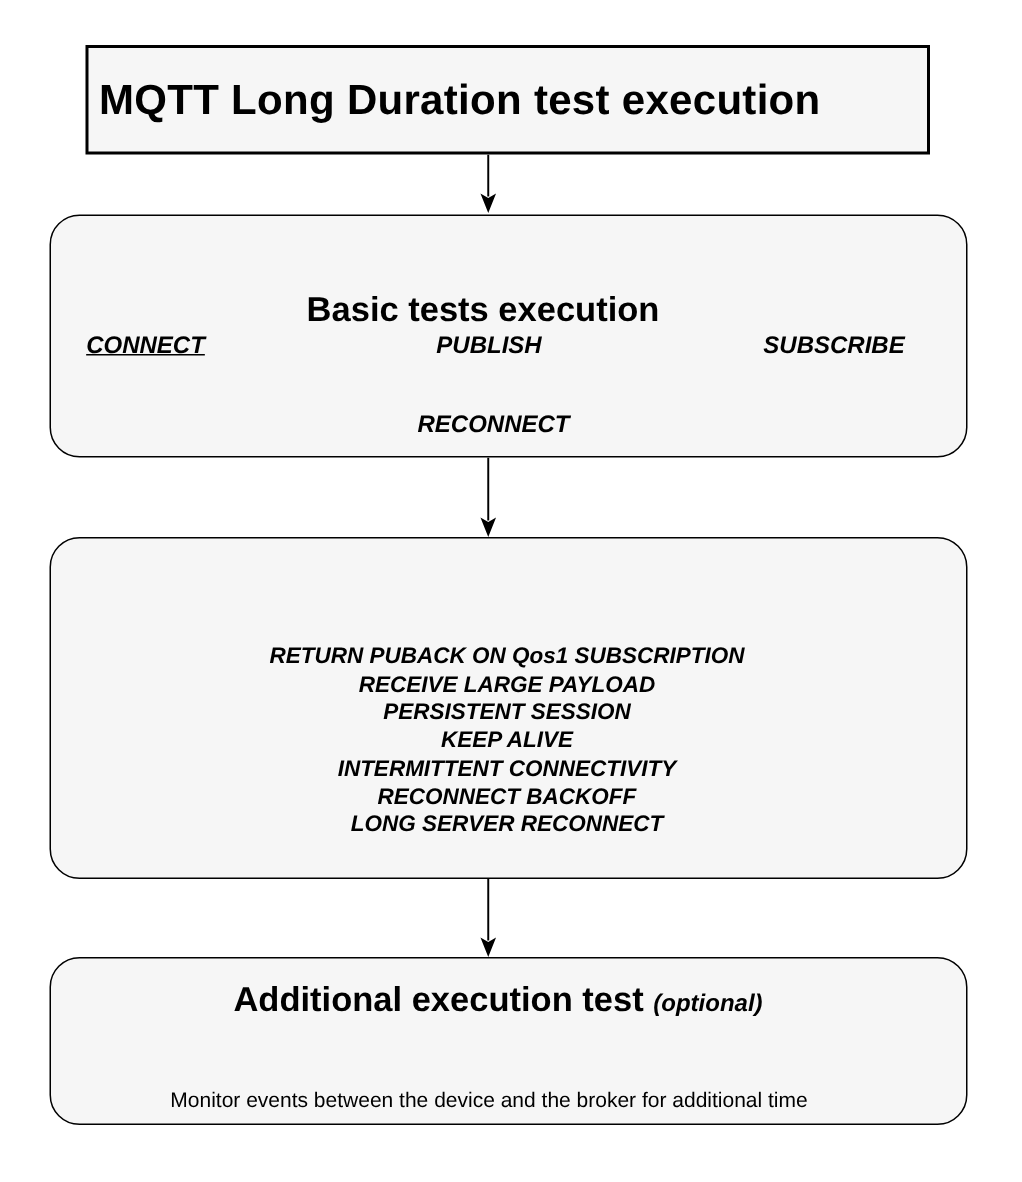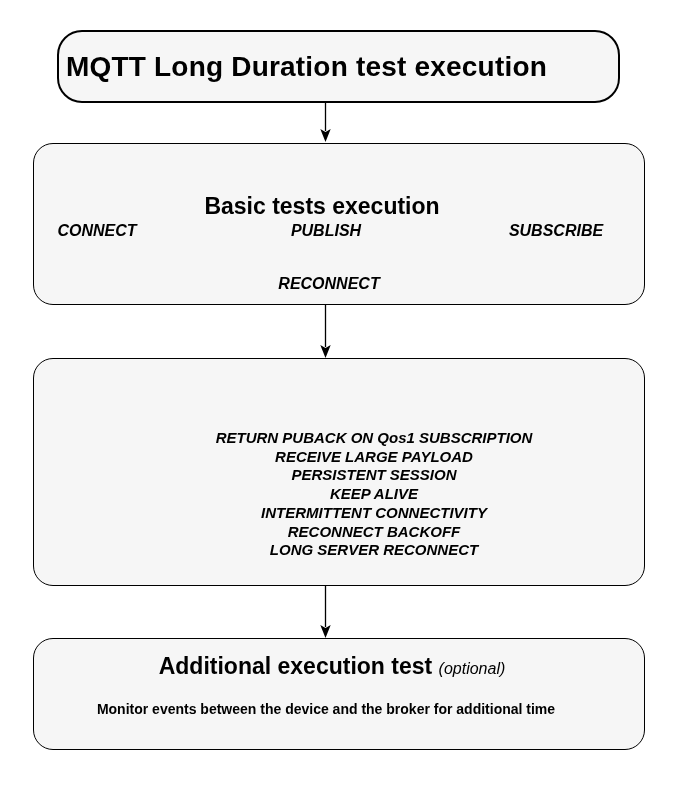--- a/index.html
+++ b/index.html
@@ -21,55 +21,54 @@
     background: var(--box-fill, #f6f6f6);
     border: 1.5px solid var(--box-border, #000000);
     box-sizing: border-box;
   }
   .box.sharp {
     border-width: 2px;
     display: flex;
     align-items: center;
     justify-content: center;
     padding-right: 64px; 
-    border-radius: 25px;
   }
   .box.rounded { border-radius: 20px; }
   .txt {
     position: absolute;
     transform: translateX(-50%);
     white-space: nowrap;
     text-align: center;
   }
   .title   { font-size: 28px; font-weight: bold; letter-spacing: 0.2px; }
   .heading { font-size: 23px; font-weight: bold; line-height: 1.2; }
   .item    { font-size: 16px; font-weight: bold; font-style: italic; line-height: 1.2; }
-  .list    { font-size: 15px; font-weight: bold; font-style: italic; line-height: 18.7px; margin-left: 36px; }
+  .list    { font-size: 15px; font-weight: bold; font-style: italic; line-height: 18.7px; }
   .list div { white-space: nowrap; }
-  .suffix  { font-size: 16px; font-weight: normal; font-style: italic; }
-  .desc    { font-size: 14px; font-weight: bold; line-height: 1.2; }
+  .suffix  { font-size: 16px; font-weight: bold; font-style: italic; }
+  .desc    { font-size: 14px; font-weight: normal; line-height: 1.2; margin-top: 24px; }
   .arrow   { position: absolute; display: block; }
 </style>
 </head>
 <body>
 
 <div class="canvas">
 
   <div class="box sharp" style="left:57px; top:30px; width:563px; height:73px;">
     <span class="title">MQTT Long Duration test execution</span>
   </div>
 
   <svg class="arrow" style="left:318px; top:103px;" width="15" height="39" aria-hidden="true">
     <line x1="7.5" y1="0" x2="7.5" y2="28" stroke="#000" stroke-width="1.3"></line>
     <polygon points="7.5,39 2.3,26 7.5,29 12.7,26" fill="#000"></polygon>
   </svg>
 
   <div class="box rounded" style="left:33px; top:143px; width:612px; height:162px;"></div>
   <div class="txt heading" style="left:322px; top:153px;margin-top:40px;">Basic tests execution</div>
-  <span class="txt item" style="left:97px; top:221px;">CONNECT</span>
+  <span class="txt item" style="left:97px; top:221px;text-decoration:underline;">CONNECT</span>
   <span class="txt item" style="left:326px; top:221px;">PUBLISH</span>
   <span class="txt item" style="left:556px; top:221px;">SUBSCRIBE</span>
   <span class="txt item" style="left:329px; top:274px;">RECONNECT</span>
 
   <svg class="arrow" style="left:318px; top:305px;" width="15" height="53" aria-hidden="true">
     <line x1="7.5" y1="0" x2="7.5" y2="42" stroke="#000" stroke-width="1.3"></line>
     <polygon points="7.5,53 2.3,40 7.5,43 12.7,40" fill="#000"></polygon>
   </svg>
 
   <div class="box rounded" style="left:33px; top:358px; width:612px; height:228px;"></div>

